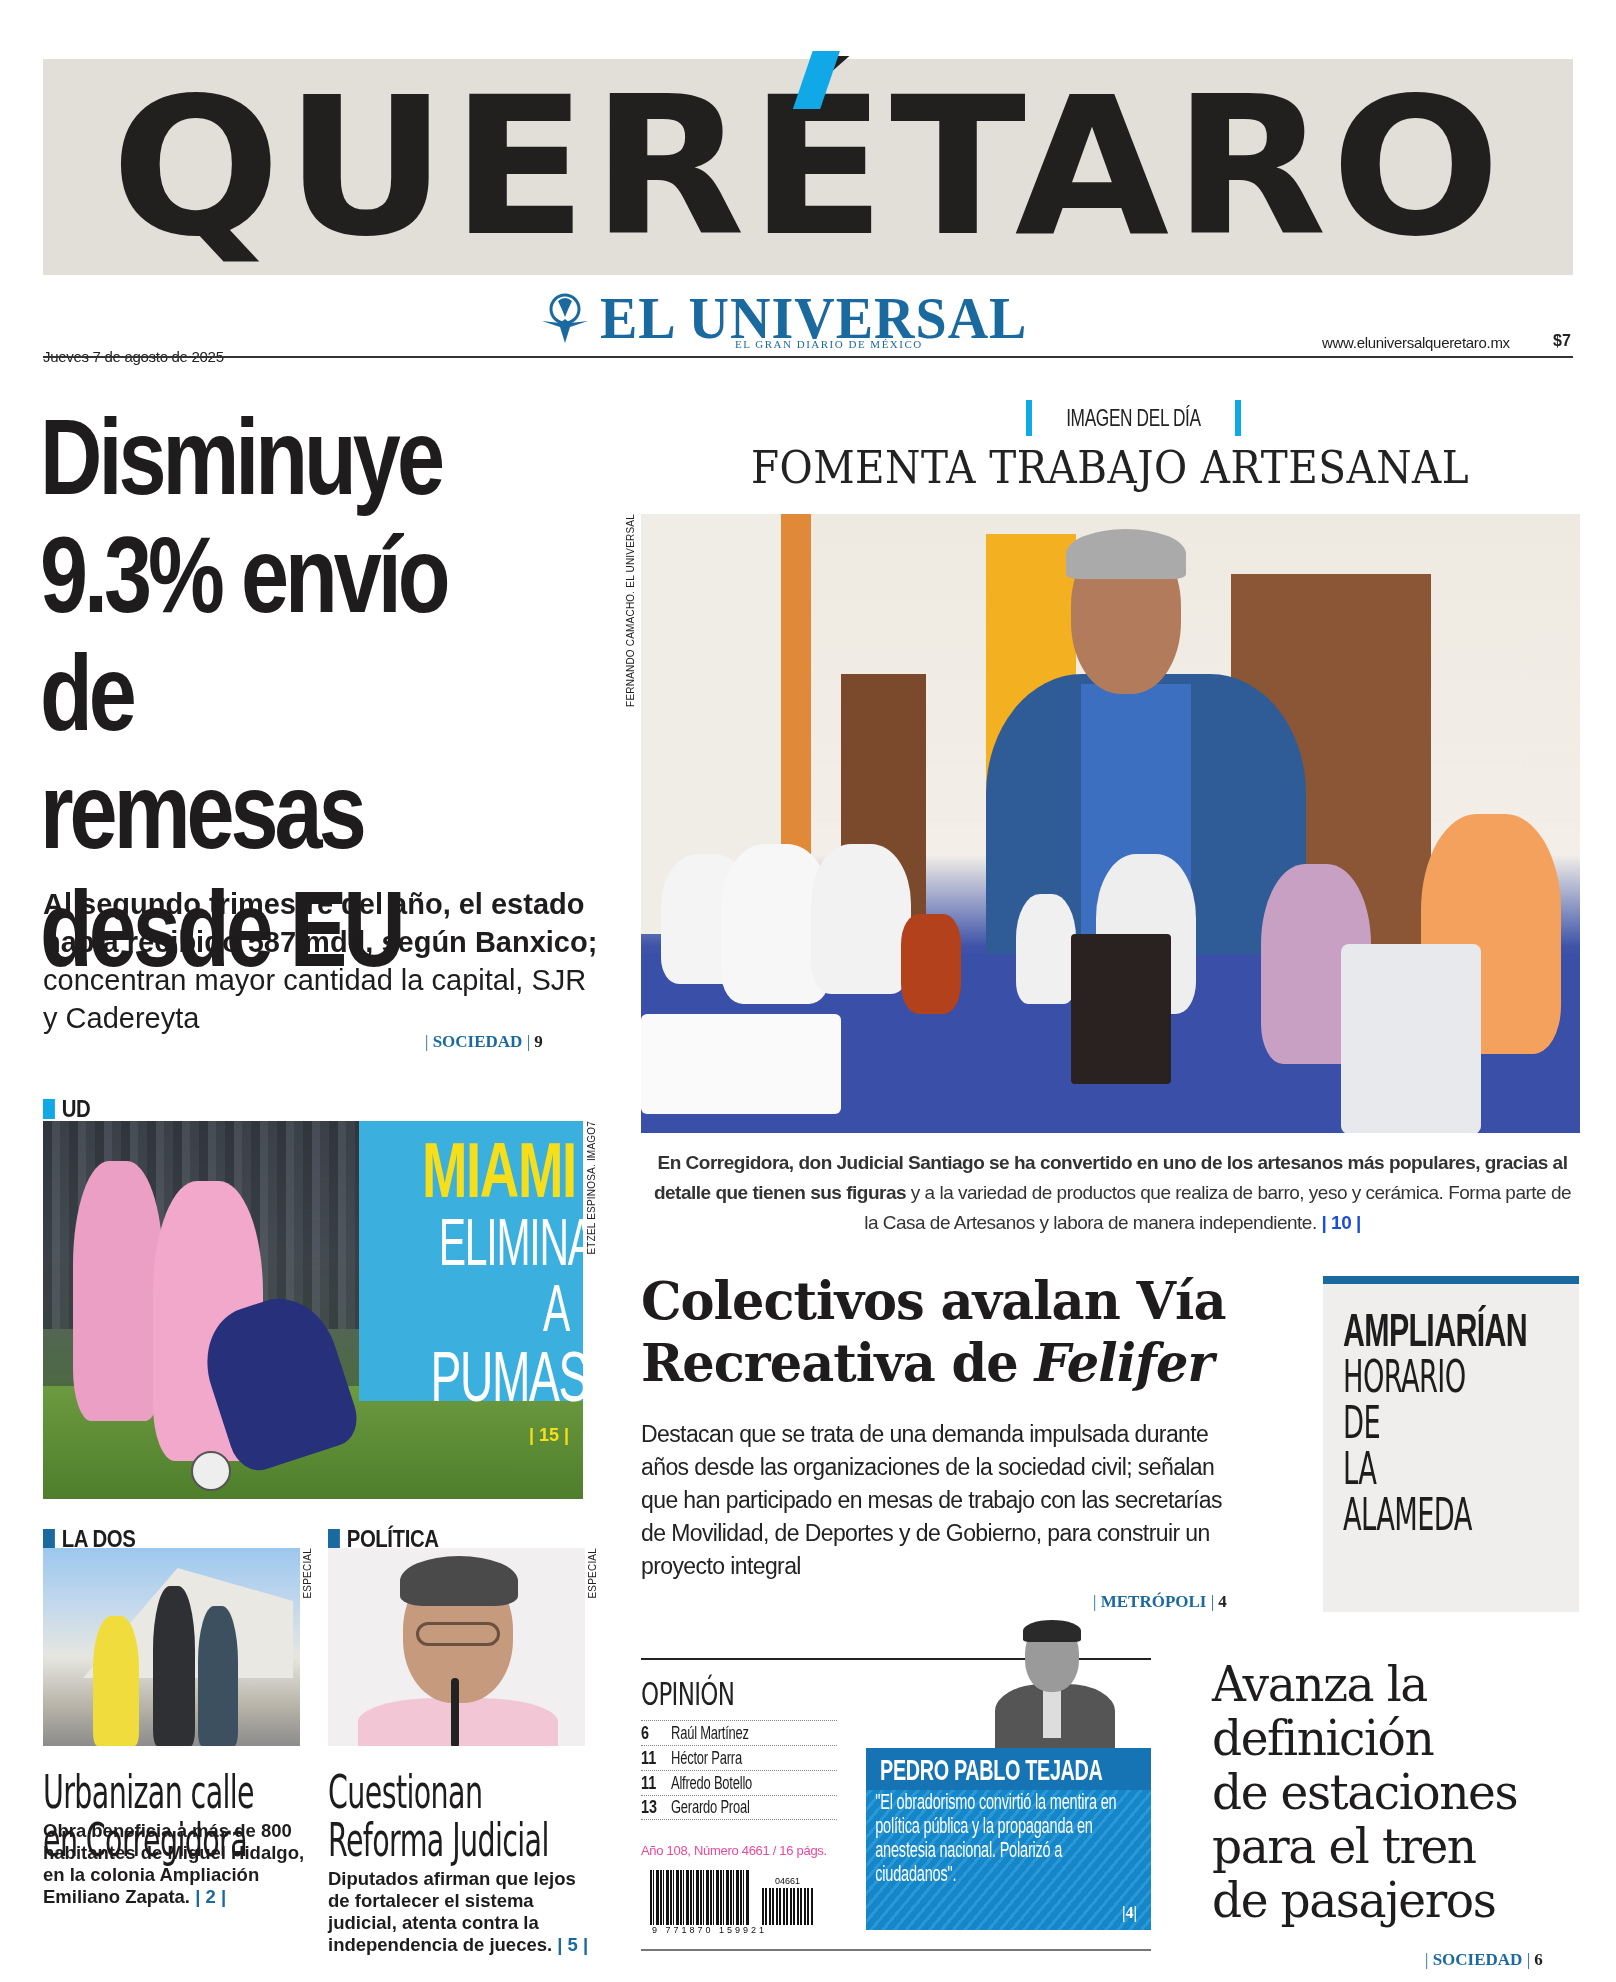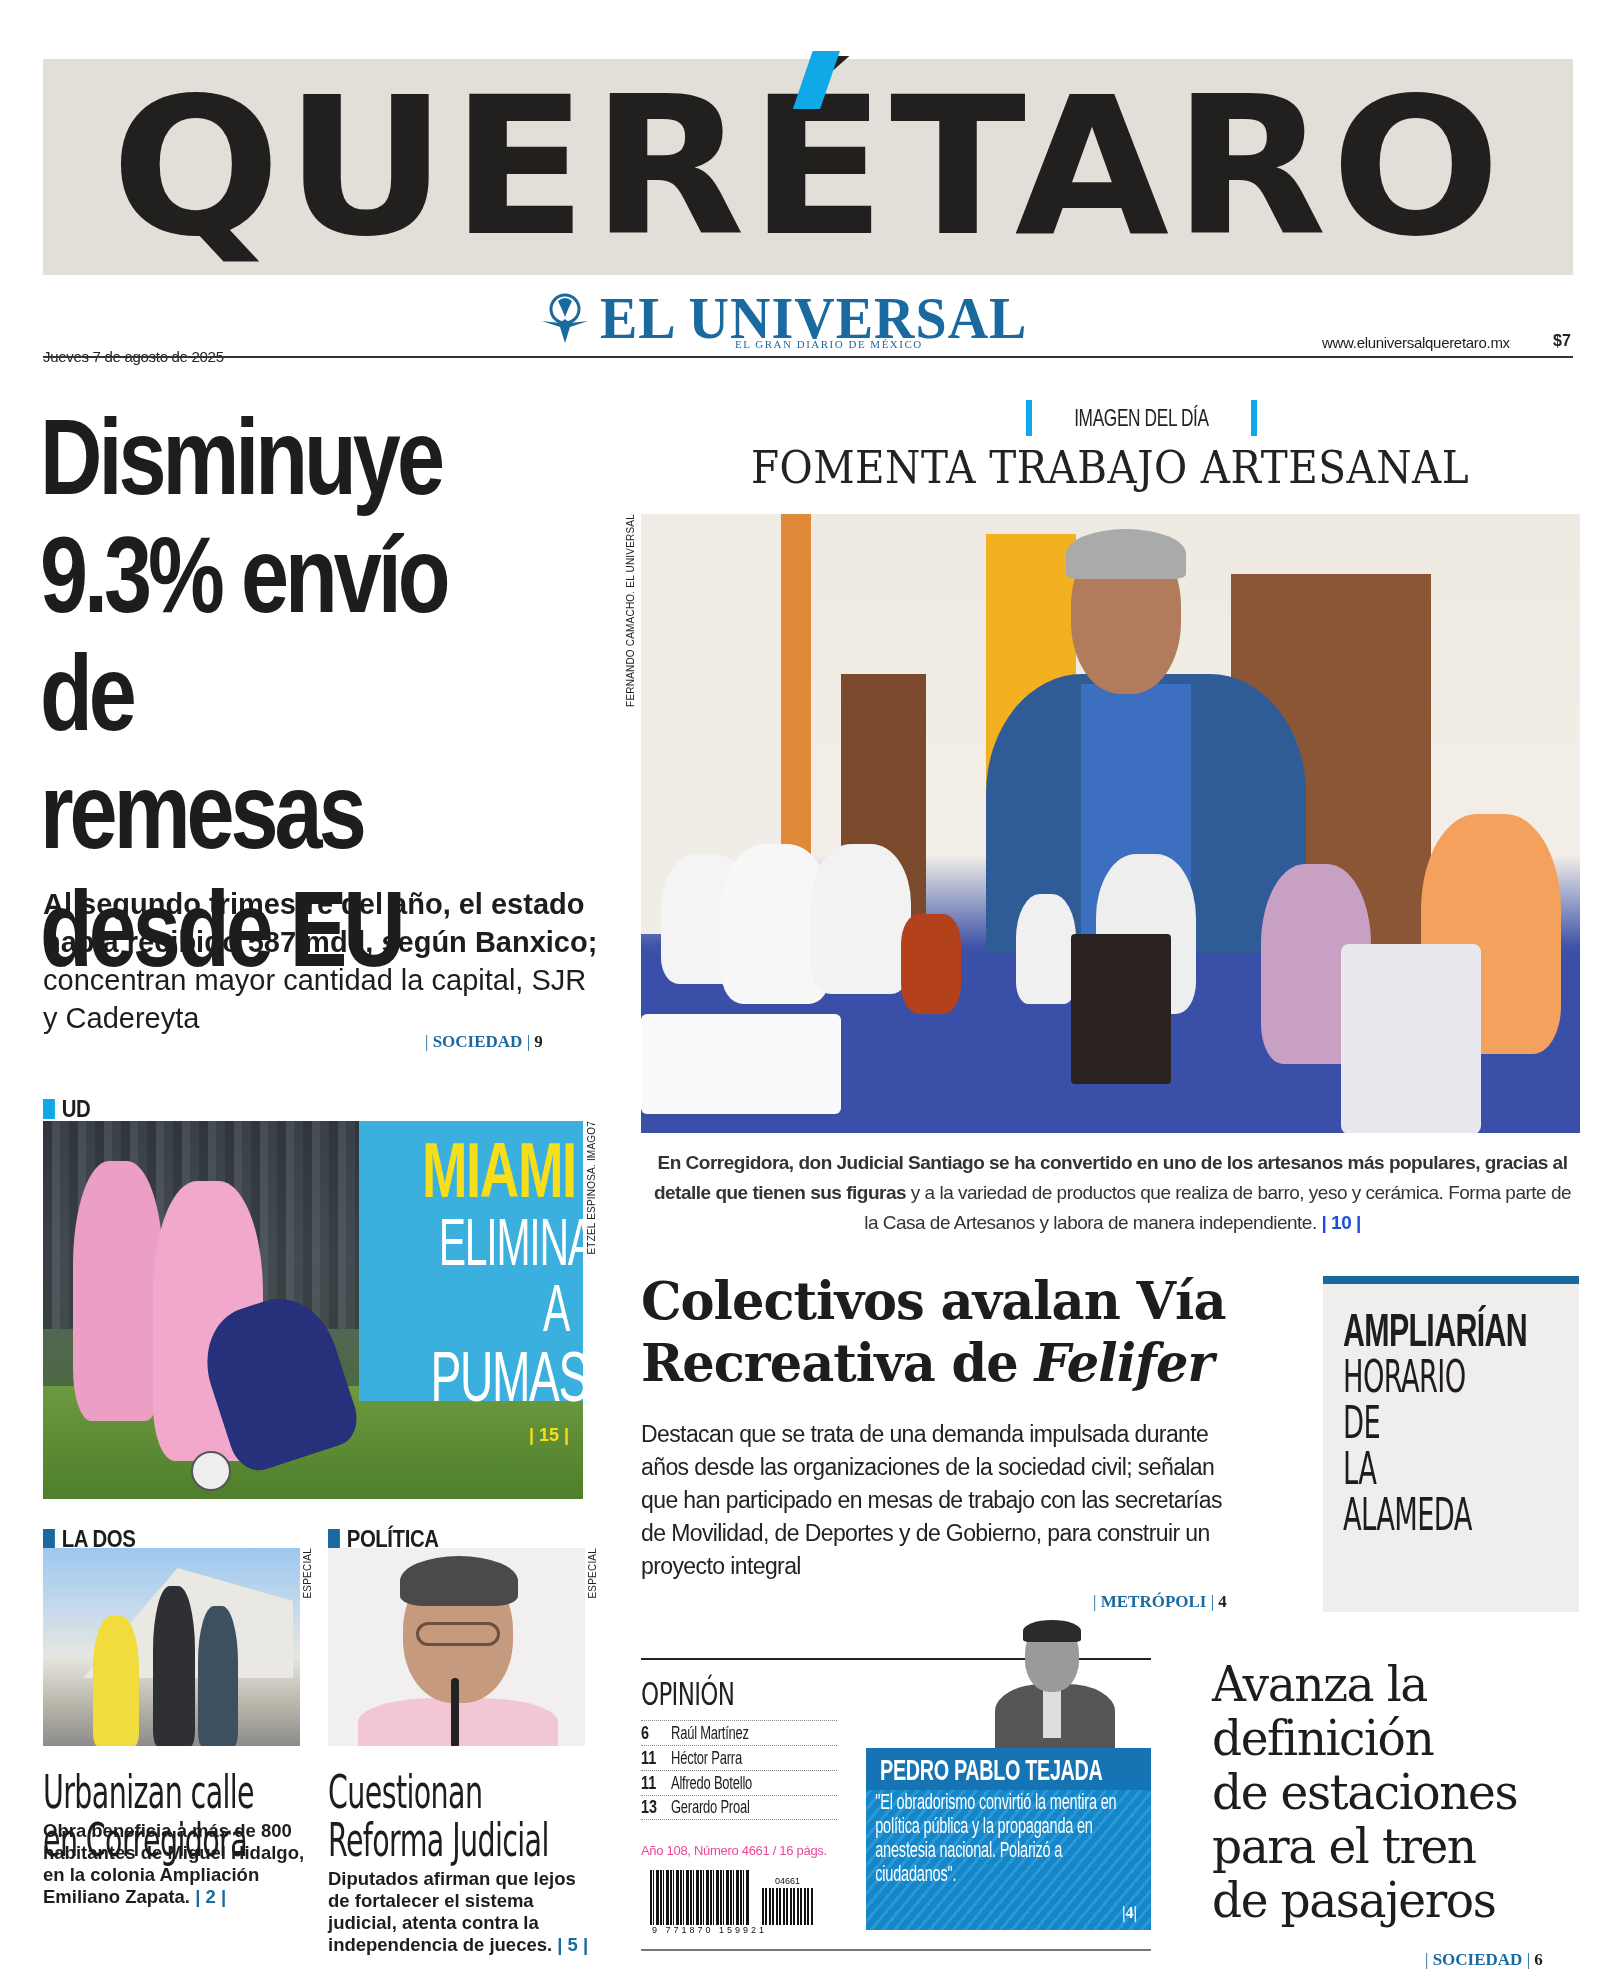--- a/index.html
+++ b/index.html
@@ -85,21 +85,21 @@
   .sub-headline { font-family: "DejaVu Sans", sans-serif; font-weight: normal; font-size: 46px; line-height: 48px;
     transform: scaleX(0.62); transform-origin: left top; letter-spacing: -1px; white-space: pre-line; color: #1e1c1c; width: 430px; }
   .ld-head { left: 43px; top: 1768px; }
   .pol-head { left: 328px; top: 1768px; }
   .sub-body { font-weight: bold; font-size: 18.5px; line-height: 22px; color: #1e1c1c; width: 262px; }
   .ld-body { left: 43px; top: 1820px; }
   .pol-body { left: 328px; top: 1868px; }
   .inline-ref { color: #1a6aa0; font-weight: bold; }
 
   
-  .iod-label { left: 1026px; top: 400px; display: flex; align-items: center; gap: 16px; }
+  .iod-label { left: 1026px; top: 400px; display: flex; align-items: center; gap: 8px; }
   .iod-bar { width: 6px; height: 36px; background: #10a8e6; }
   .iod-text { font-size: 24px; color: #222; transform: scaleX(0.72); letter-spacing: -0.5px; }
   .iod-title { left: 640px; top: 442px; width: 940px; text-align: center; font-family: "DejaVu Serif", serif; font-size: 44px;
     color: #222; letter-spacing: 0.5px; transform: scaleX(0.92); }
   .iod-credit { left: 625px; top: 514px; }
   .iod-photo { left: 641px; top: 514px; width: 939px; height: 619px; overflow: hidden;
     background: linear-gradient(180deg, #eeeae2 0%, #f3efe8 55%, #3d52a8 70%, #33449a 100%); }
   .iod-photo .arch { position: absolute; left: 0; top: 0; width: 170px; height: 420px; background: #f0ece6; border-right: 30px solid #e08a39; }
   .iod-photo .col { position: absolute; left: 345px; top: 20px; width: 90px; height: 520px; background: #f3b020; }
   .iod-photo .door1 { position: absolute; left: 200px; top: 160px; width: 85px; height: 390px; background: #7b4a2c; }

